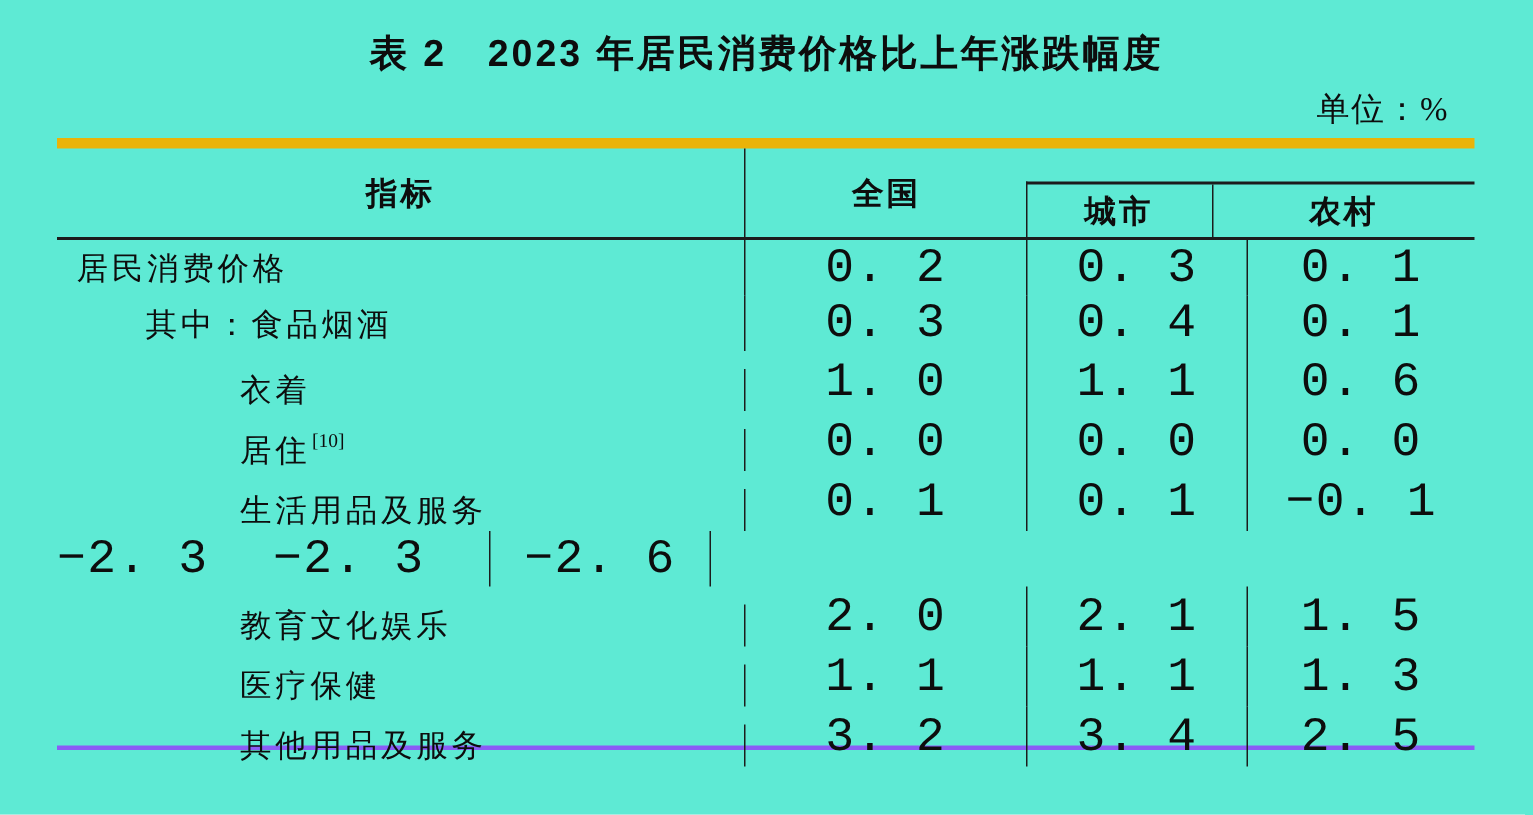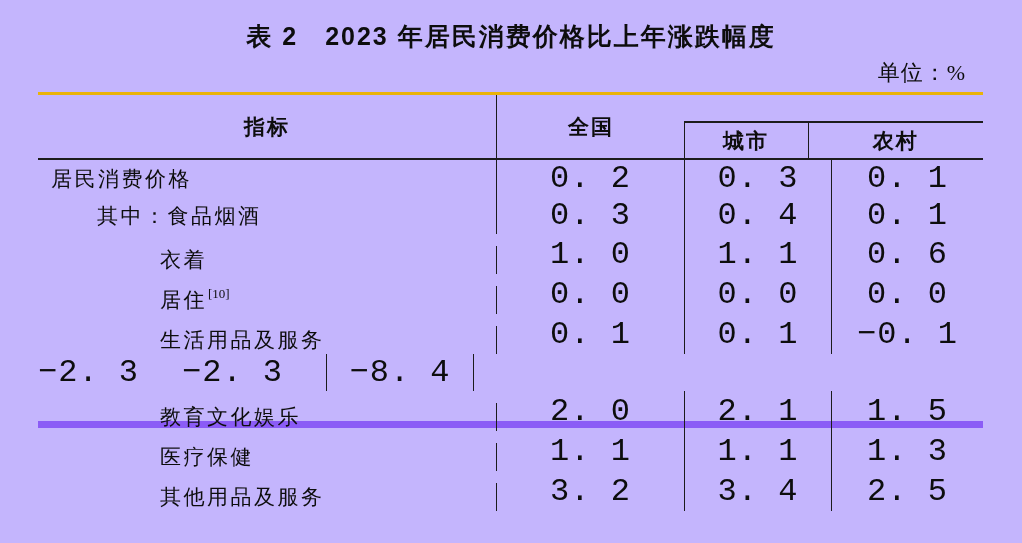--- a/index.html
+++ b/index.html
@@ -1,34 +1,34 @@
 <!DOCTYPE html>
 <html><head>
 <meta charset="utf-8">
 <style>
   * { margin:0; padding:0; box-sizing:border-box; }
   html,body { background:#e9e9e9; }
   .page {
-    position:relative; width:1022px; height:543px; background:#c4b5fd;
+    position:relative; width:1022px; height:543px; background:#5eead4;
     font-family:"Liberation Serif","DejaVu Serif",serif; color:#0d0d0d; overflow:hidden;
   }
   .title {
     position:absolute; top:20px; left:0; width:100%; text-align:center;
     font-family:"Liberation Sans","DejaVu Sans",sans-serif;
     font-weight:bold; font-size:25px; line-height:32px; letter-spacing:2px;
   }
   .unit {
     position:absolute; top:58px; right:56px; font-size:22px; letter-spacing:1px;
   }
   .tablewrap { position:absolute; left:38px; top:92px; width:945px; }
 
   
   .thead {
     position:relative; height:68px;
-    border-top:3px solid #eab308; border-bottom:2px solid #1c1c1c;
+    border-top:7px solid #eab308; border-bottom:2px solid #1c1c1c;
     font-family:"Liberation Sans","DejaVu Sans",sans-serif;
     font-weight:bold; font-size:21px; letter-spacing:2px;
   }
   .th-indicator {
     position:absolute; left:0; top:0; bottom:0; width:459px;
     border-right:1.5px solid #1c1c1c;
     display:flex; align-items:center; justify-content:center;
   }
   .th-national {
     position:absolute; left:459px; top:0; bottom:0; width:188px;
@@ -40,21 +40,21 @@
     display:flex;
   }
   .th-urban {
     width:124px; border-right:1.5px solid #1c1c1c;
     display:flex; align-items:center; justify-content:center;
   }
   .th-rural { flex:1; display:flex; align-items:center; justify-content:center; }
 
   
   .tbody {
-    height:268px; border-bottom:7px solid #8b5cf6;
+    height:340px; border-bottom:3px solid #8b5cf6;
     display:flex; flex-direction:column;text-align:center;
   }
   .tr { flex:1; display:flex; }
   .td { display:flex; align-items:center; }
   .td.label {
     width:459px; border-right:1.5px solid #1c1c1c;
     font-size:21px; letter-spacing:2.5px;
   }
   .td.num {
     justify-content:center; font-size:32px; letter-spacing:1px;font-family:Liberation Mono, monospace;
@@ -126,21 +126,21 @@
         <div class="td label indent-2">
             <span>生活用品及服务</span>
           </div>
         <div class="td num">0. 1</div>
         <div class="td num">0. 1</div>
         <div class="td num">−0. 1</div>
       </div>
       <div class="tr">
         <div class="td num">−2. 3</div>
         <div class="td num">−2. 3</div>
-        <div class="td num">−8. 4</div>
+        <div class="td num">−2. 6</div>
       </div>
       <div class="tr">
         <div class="td label indent-2">
             <span>教育文化娱乐</span>
           </div>
         <div class="td num">2. 0</div>
         <div class="td num">2. 1</div>
         <div class="td num">1. 5</div>
       </div>
       <div class="tr">

